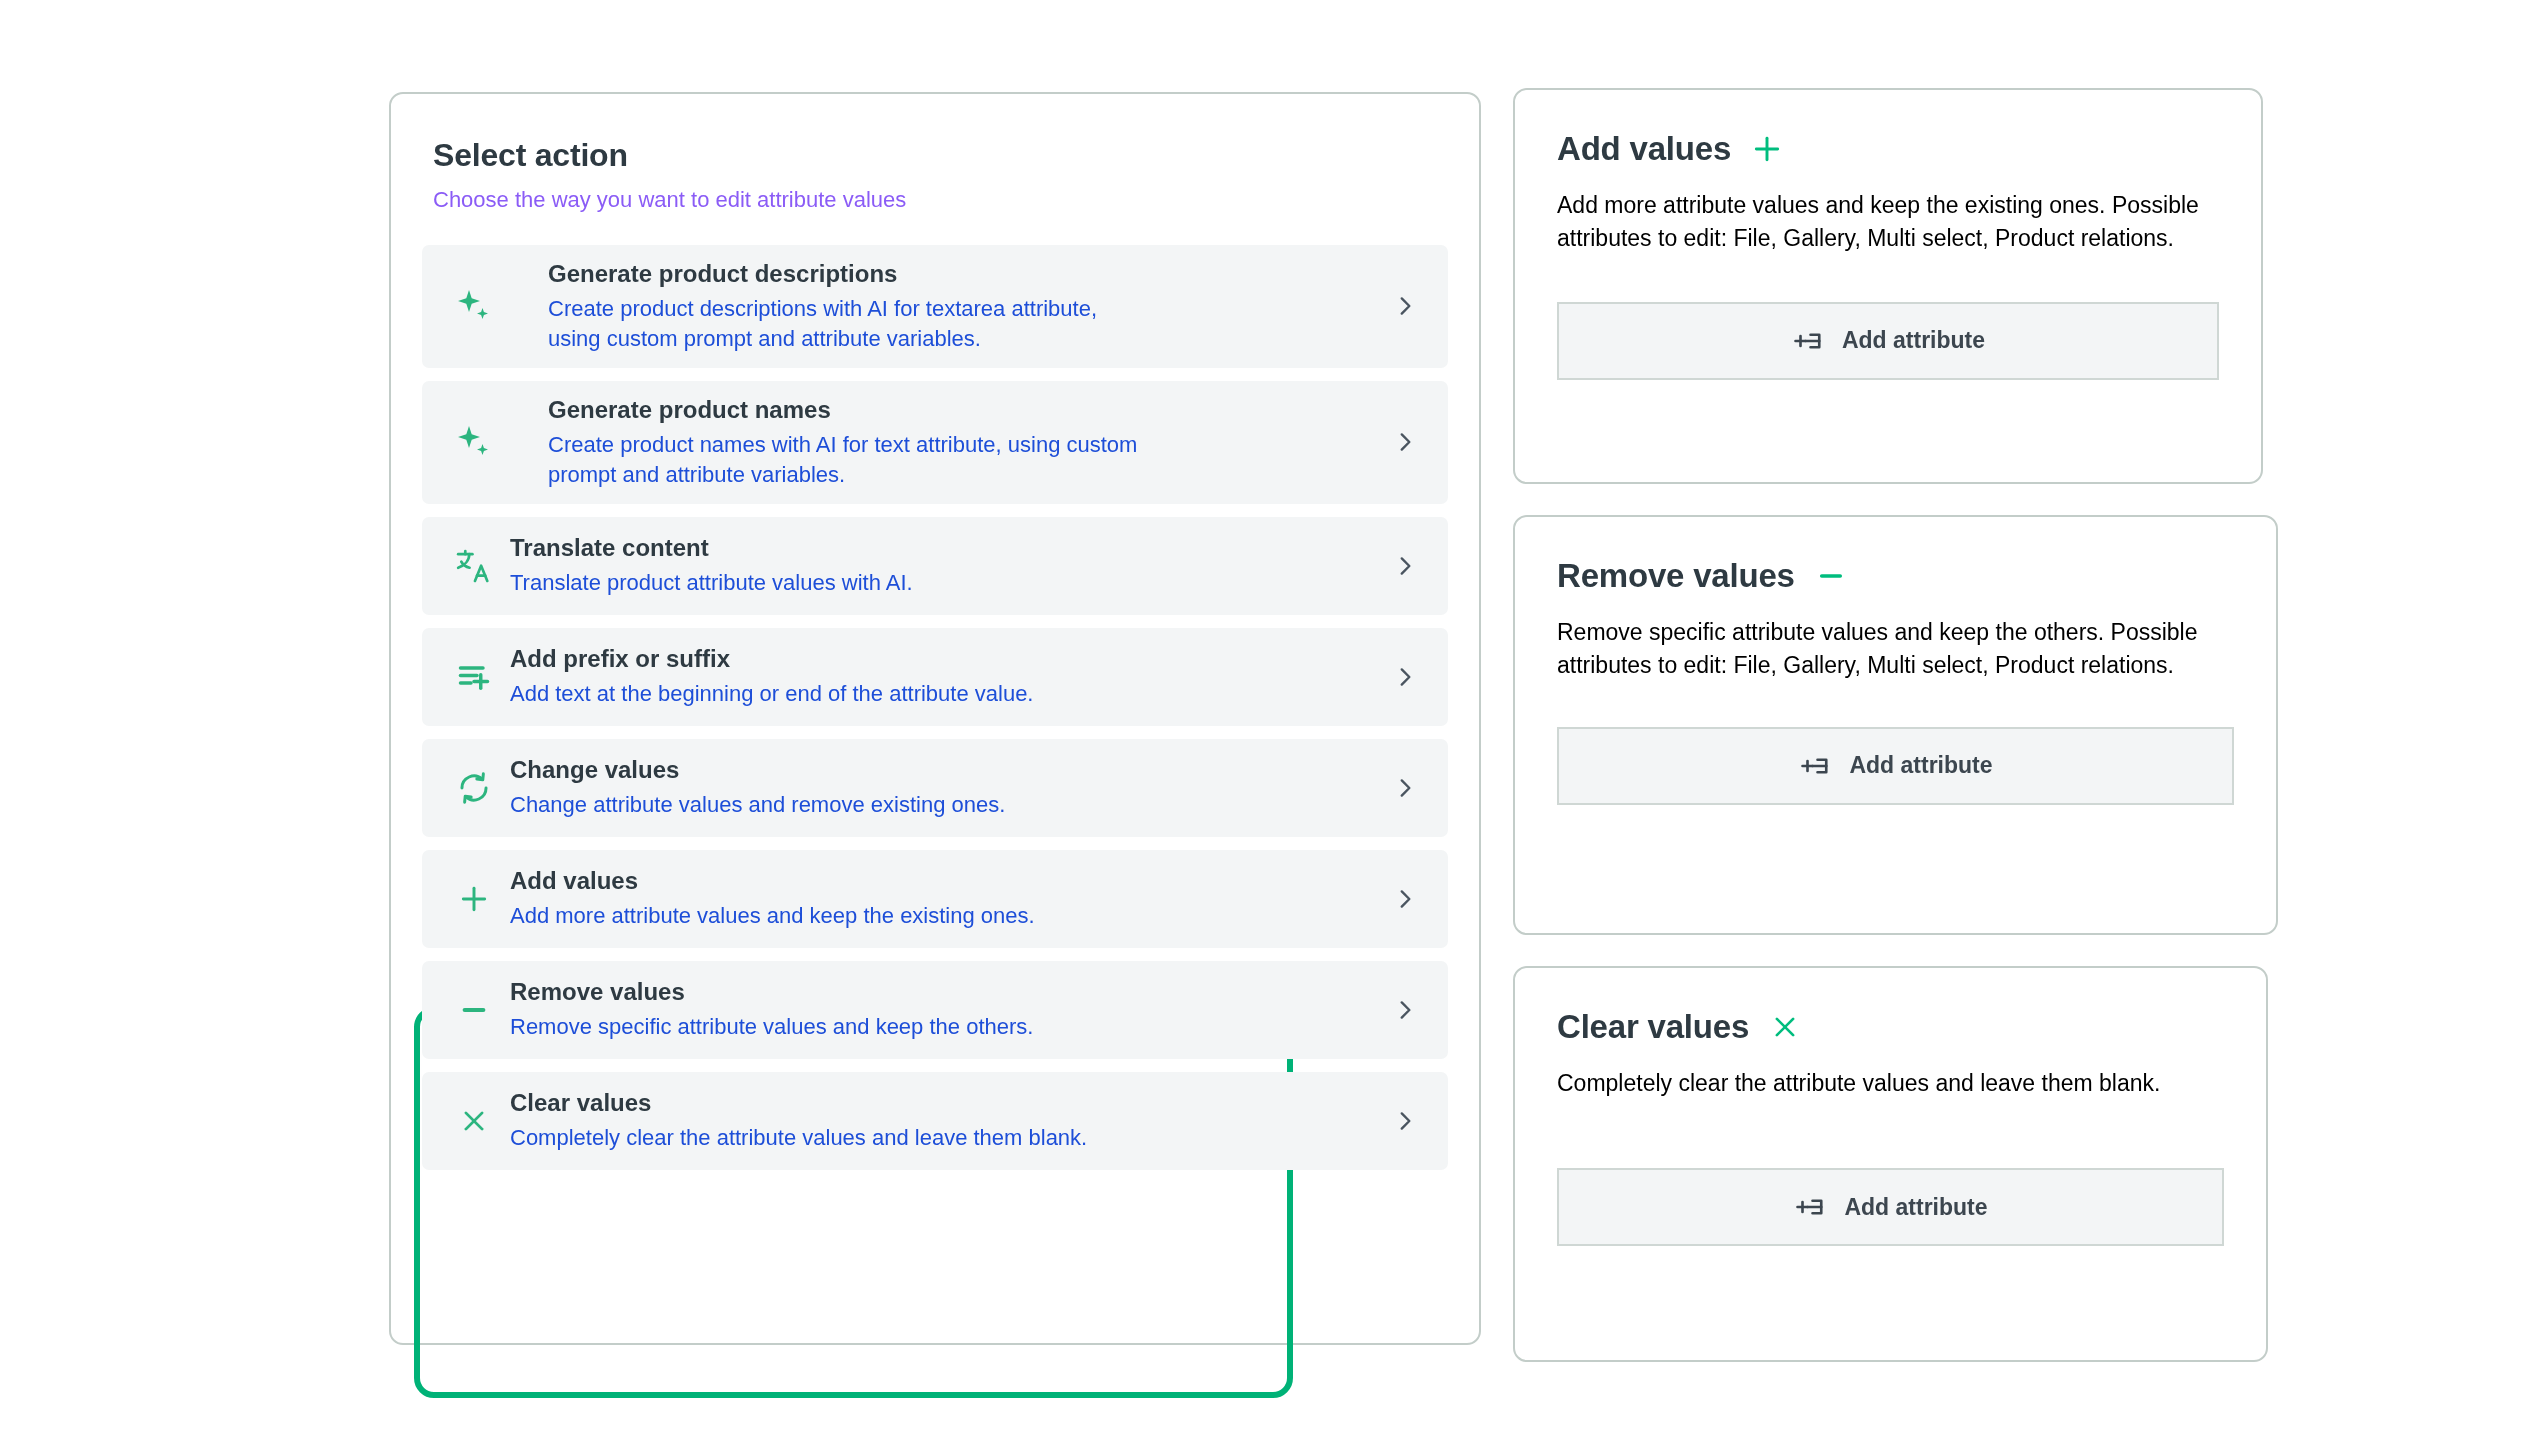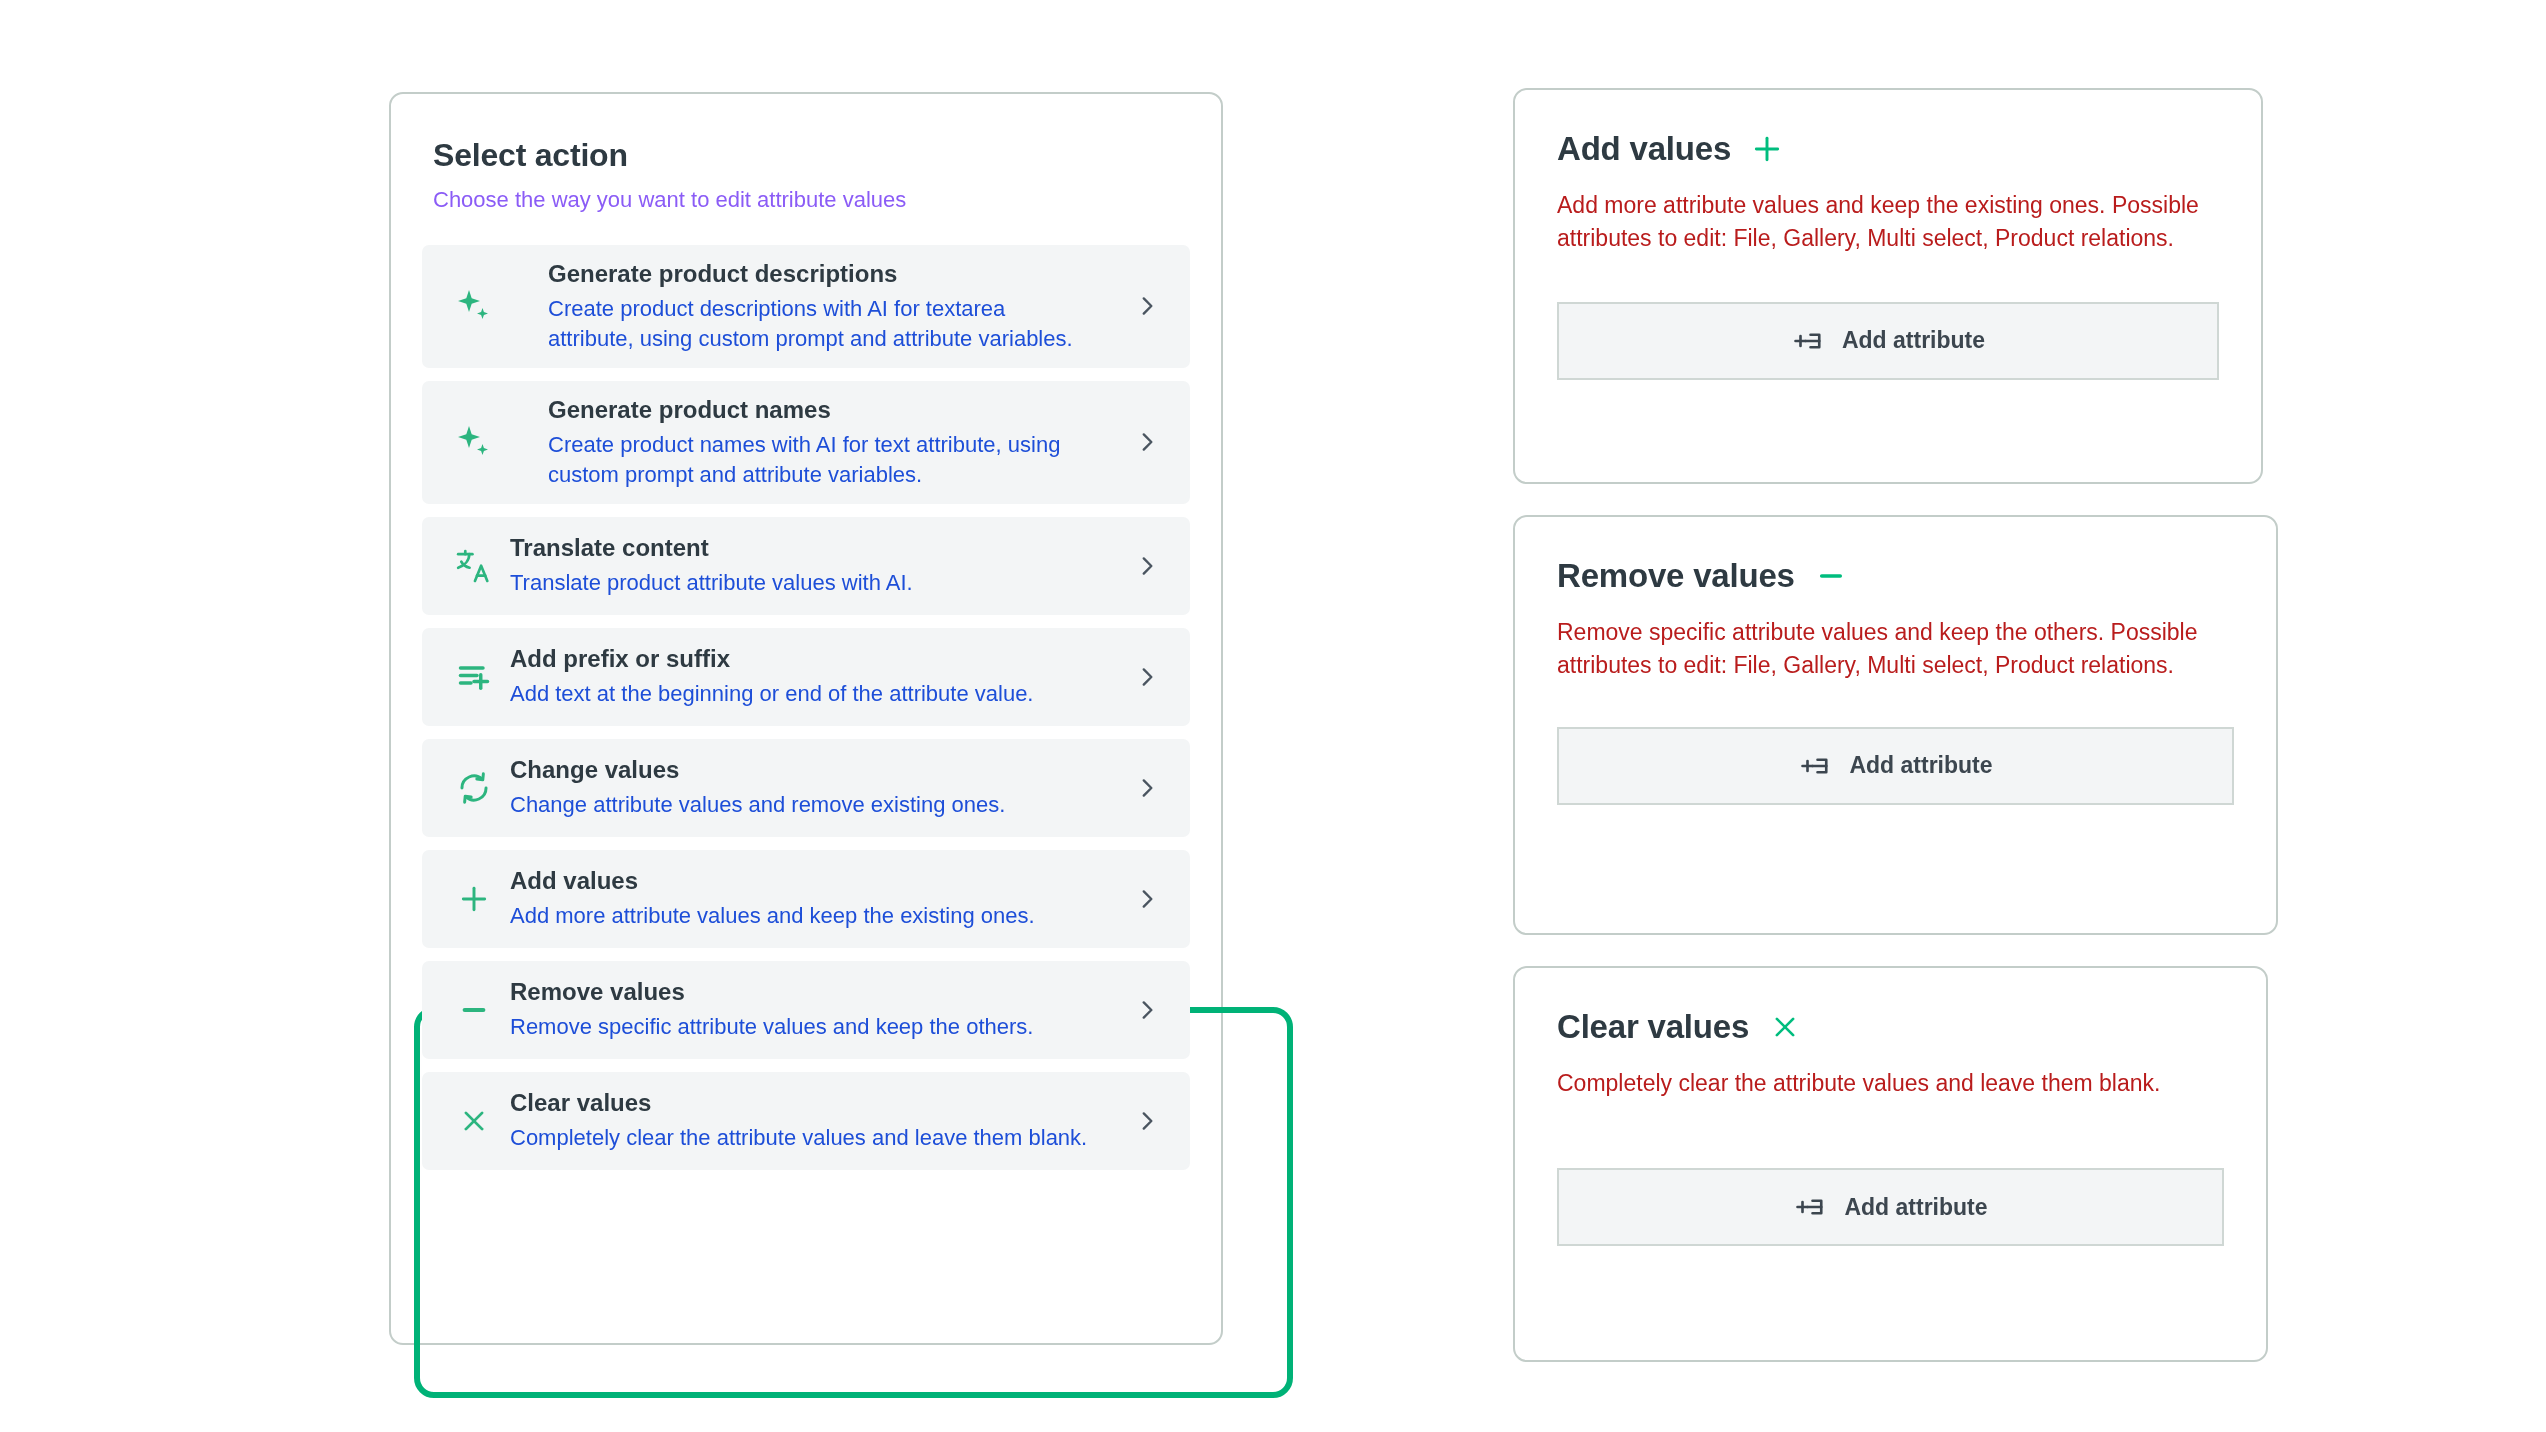--- a/index.html
+++ b/index.html
@@ -16,21 +16,21 @@
     width: 2546px;
     height: 1432px;
     background: #ffffff;
   }
 
   
   .select-action-panel {
     position: absolute;
     left: 389px;
     top: 92px;
-    width: 834px;
+    width: 1092px;
     height: 1253px;
     background: #ffffff;
     border: 2px solid #c3cdc9;
     border-radius: 14px;
   }
   .panel-head {
     padding: 42px 42px 0 42px;
   }
   .panel-title {
     font-size: 32px;
@@ -151,21 +151,21 @@
     height: 34px;
     display: flex;
     align-items: center;
     justify-content: center;
     color: #00bd7e;
   }
   .card-desc {
     margin-top: 21px;
     font-size: 23px;
     line-height: 1.45;
-    color: #b91c1c;
+    color: #000000;
   }
 
   .add-attr-btn {
     margin-top: auto;
     width: 100%;
     height: 78px;
     background: #f3f5f6;
     border: 2px solid #cfd7d4;
     border-radius: 0;
     display: flex;

